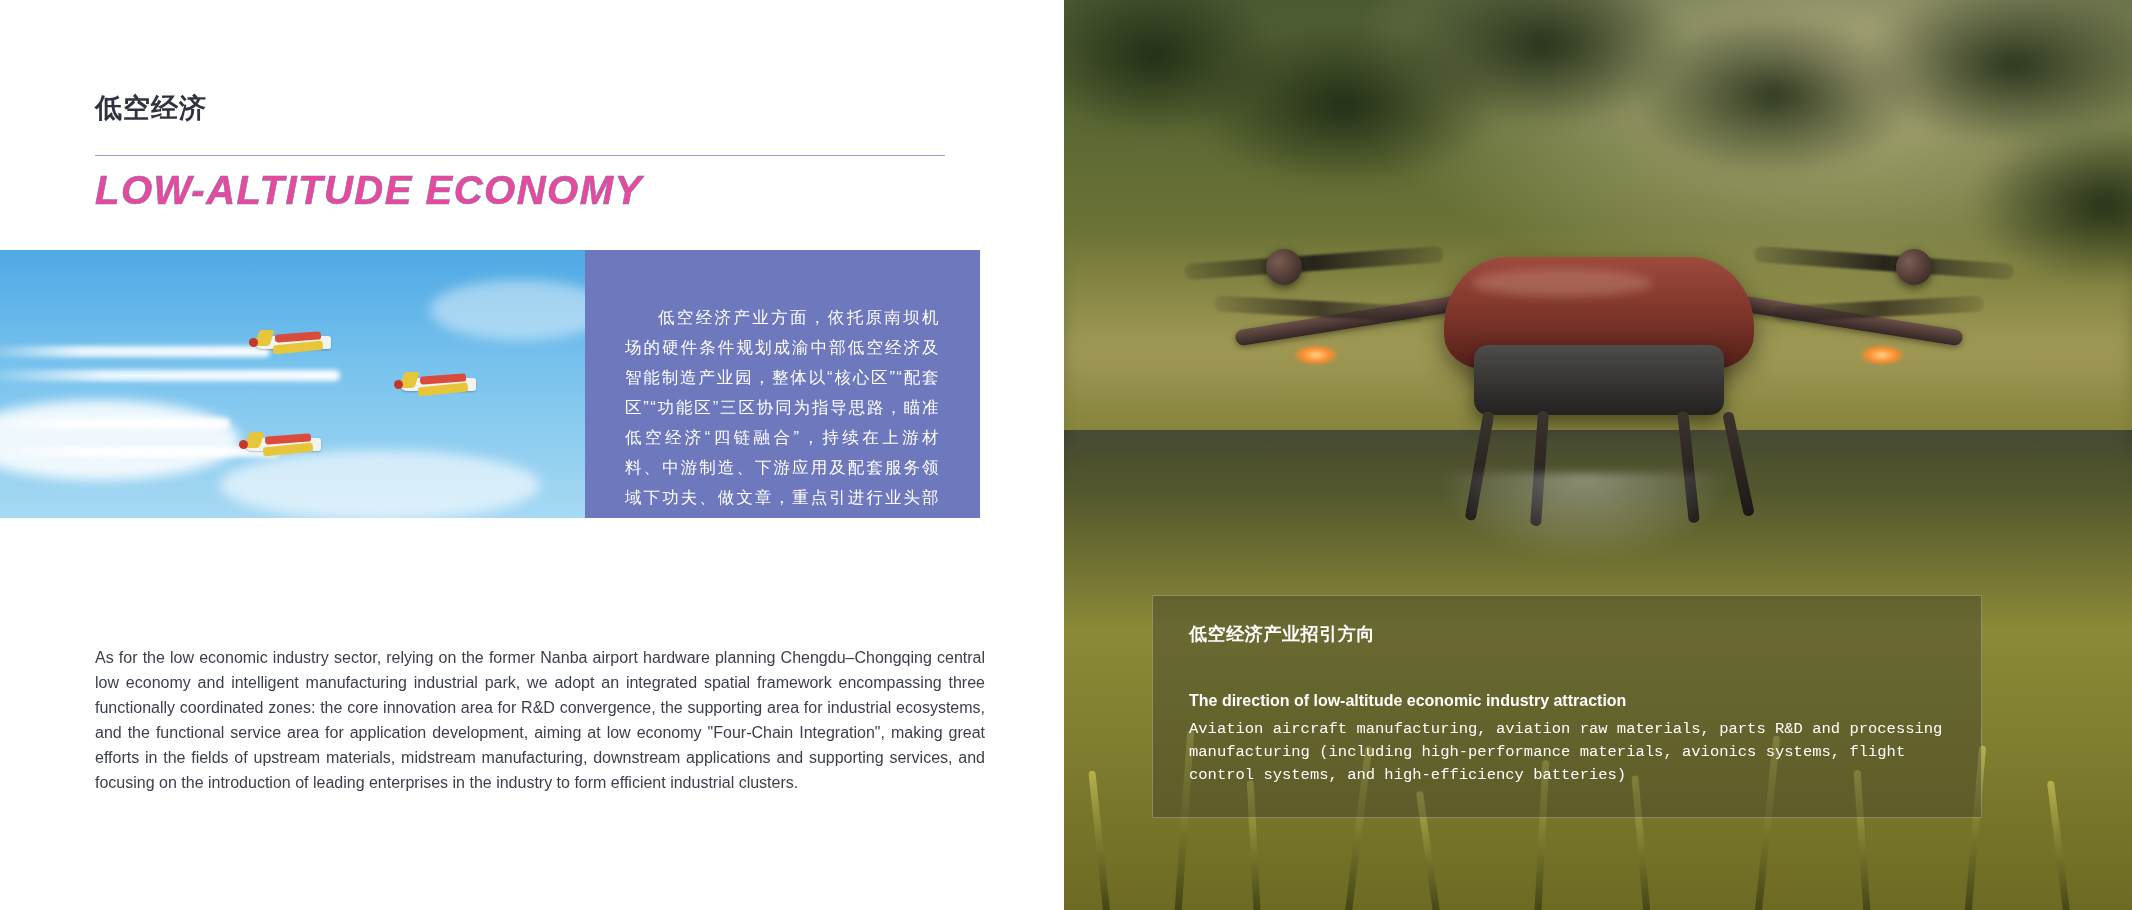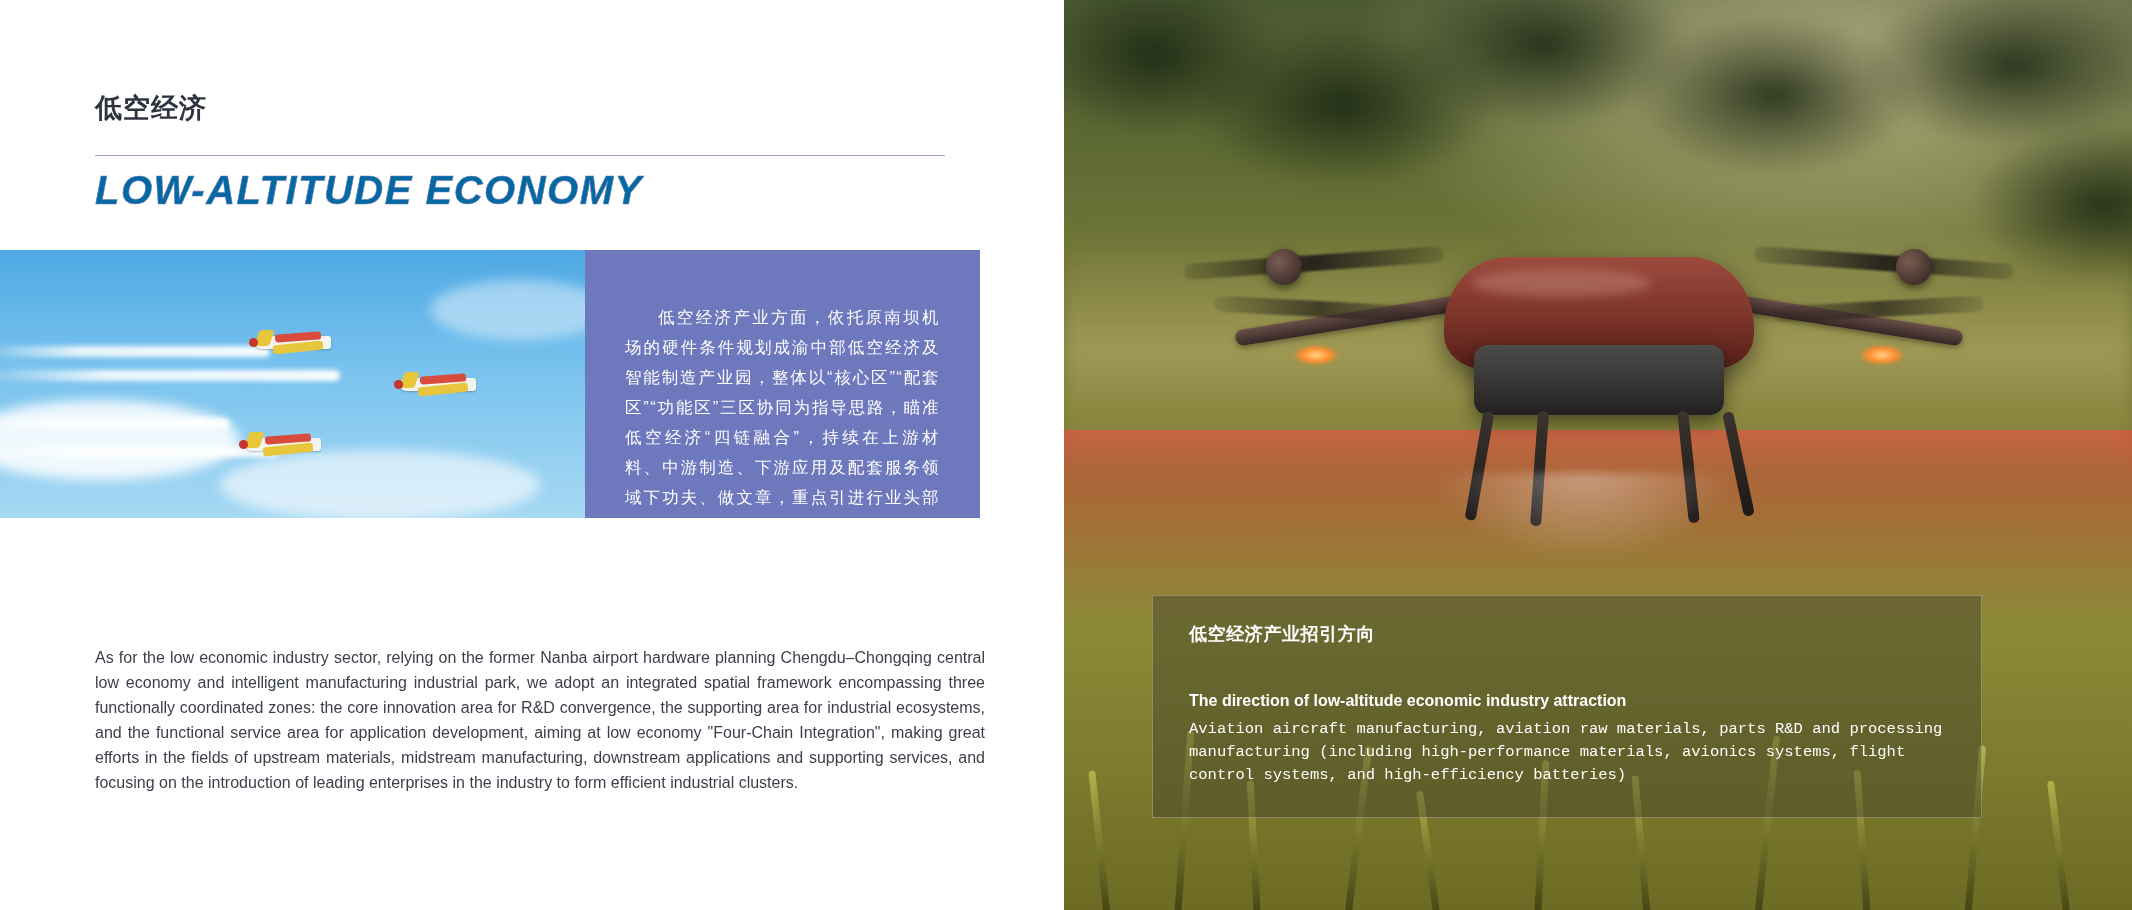--- a/index.html
+++ b/index.html
@@ -53,21 +53,21 @@
     background: #7b83c4;
     opacity: .75;
   }
   .en-title {
     position: absolute;
     left: 0;
     top: 168px;
     font-size: 40px;
     font-weight: bold;
     font-style: italic;
-    color: #0369a1;
+    color: #ec4899;
     letter-spacing: 1.5px;
     -webkit-text-stroke: 0.6px #6f78bf;
   }
 
   
   .media-row {
     position: absolute;
     left: -95px;
     top: 250px;
     width: 980px;
@@ -173,21 +173,21 @@
     line-height: 25px;
     text-align: justify;
   }
 
   
   .right {
     position: relative;
     width: 1068px;
     height: 910px;
     overflow: hidden;
-    background: #ef4444;
+    background: #0f172a;
   }
   .scene {
     position: absolute;
     inset: 0;
   }
   .sky-trees {
     position: absolute;
     left: 0; top: 0; right: 0;
     height: 430px;
     background:

